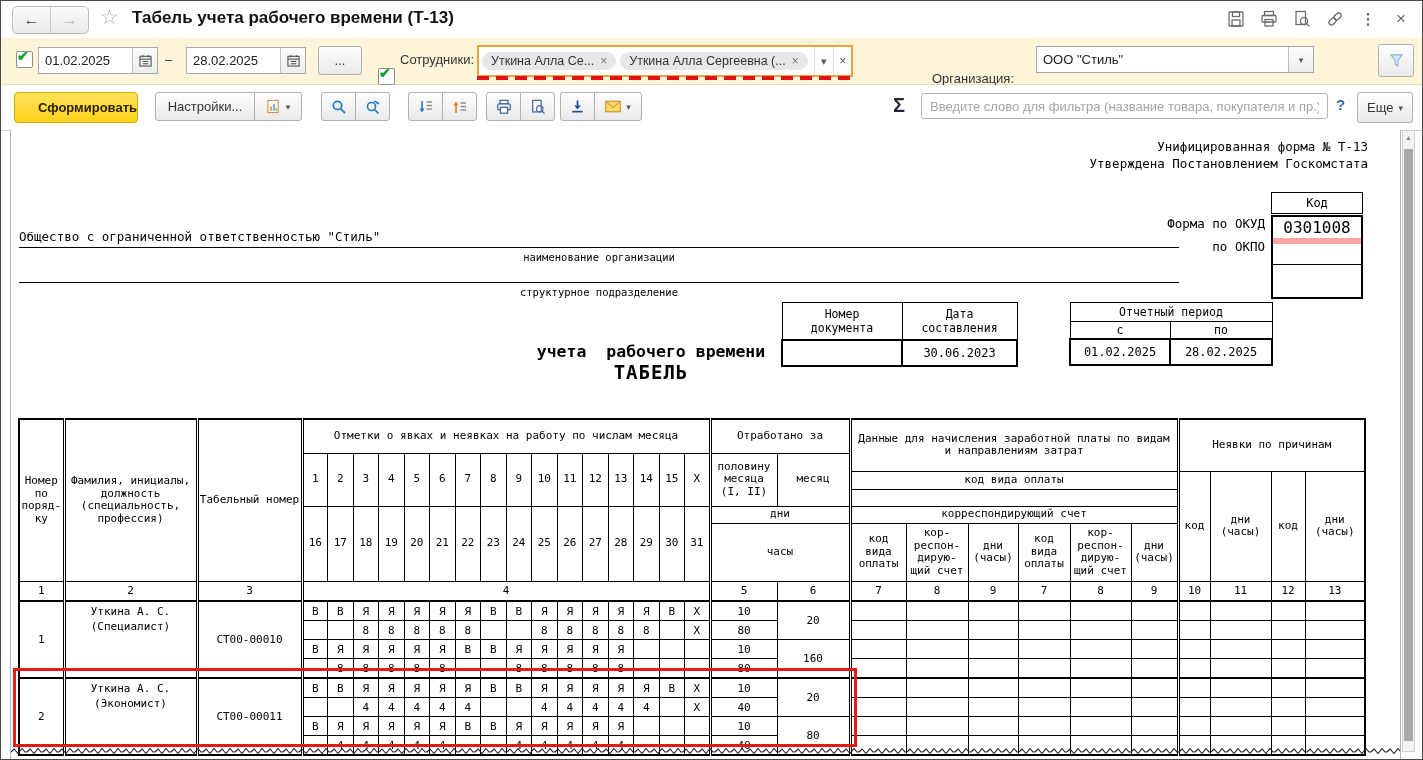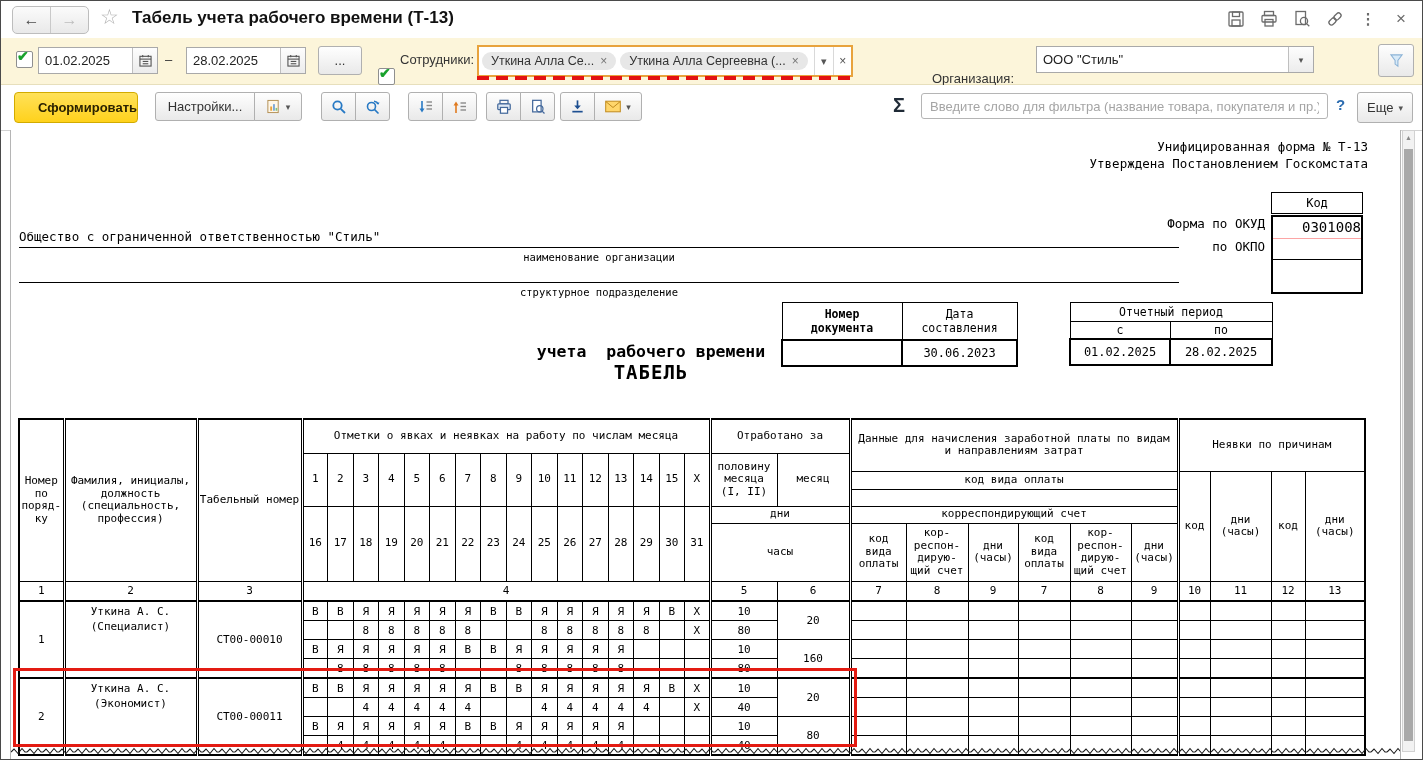--- a/index.html
+++ b/index.html
@@ -57,21 +57,21 @@
   
   .doc{position:absolute;left:10px;top:130px;width:1389px;height:630px;background:#fff;
        border-left:1px solid #b5b5b5;border-right:1px solid #b5b5b5;
        font-family:"DejaVu Sans Mono",monospace;color:#000;}
   .refblock{font-size:12.5px;line-height:17px;text-align:right;}
   .cap{font-size:10.5px;text-align:center;color:#000;}
   .uline{border-bottom:1px solid #000;}
 
   .kod-h{border:1px solid #000;height:20px;text-align:center;font-size:12px;line-height:20px;}
   .kod-body{border:2px solid #000;margin-top:1px;}
-  .kod-body .r1{height:21px;border-bottom:1px solid #fca5a5;text-align:right;font-size:14px;line-height:21px;}
+  .kod-body .r1{height:21px;border-bottom:6px solid #fca5a5;text-align:center;font-size:16px;line-height:21px;}
   .kod-body .r2{height:20px;border-bottom:1px solid #000;}
   .kod-body .r3{height:32px;}
   .rlabel{font-size:12.5px;text-align:right;}
 
   table.sm{border-collapse:collapse;table-layout:fixed;font-family:"DejaVu Sans Mono",monospace;}
   table.sm td{border:1px solid #000;text-align:center;font-size:11.5px;padding:1px 2px;}
   table.sm tr.val td{border-width:2px;font-size:12px;}
 
   .bigtitle{text-align:center;font-weight:bold;color:#000;}
 
@@ -355,21 +355,21 @@
   <div class="abs cap" style="left:8px;top:156px;width:1160px;">структурное подразделение</div>
 
   <table class="sm abs" style="left:770px;top:172px;">
     <colgroup>
         <col style="width:120px">
         <col style="width:115px">
       </colgroup>
     <tbody>
         <tr style="height:37px">
       <td>
-            <div style="width:92px;margin:auto;font-weight:bold;">Номер документа</div>
+            <div style="width:92px;margin:auto;">Номер документа</div>
           </td>
       <td>
             <div style="width:100px;margin:auto;">Дата составления</div>
           </td>
     </tr>
     <tr class="val" style="height:26px">
       <td></td>
       <td>30.06.2023</td>
     </tr>
   </tbody>

